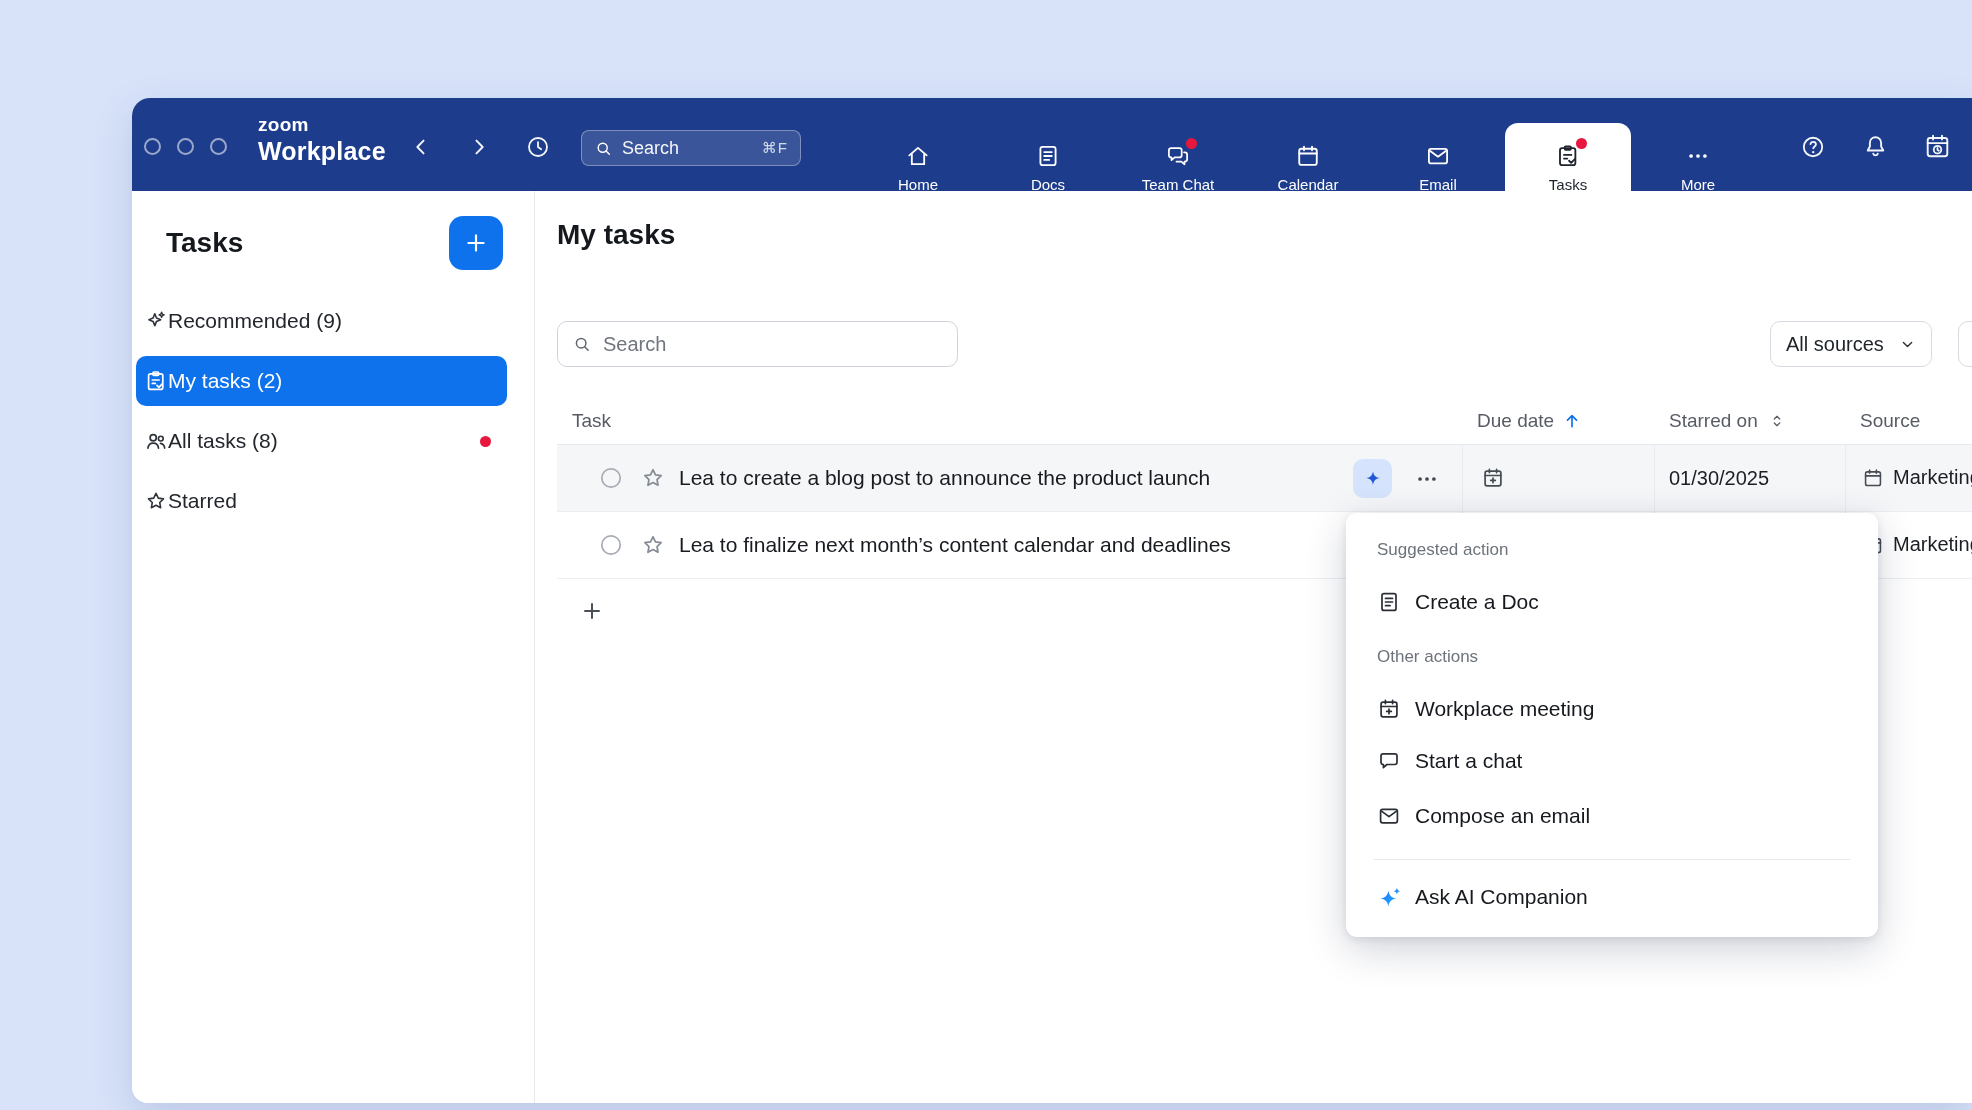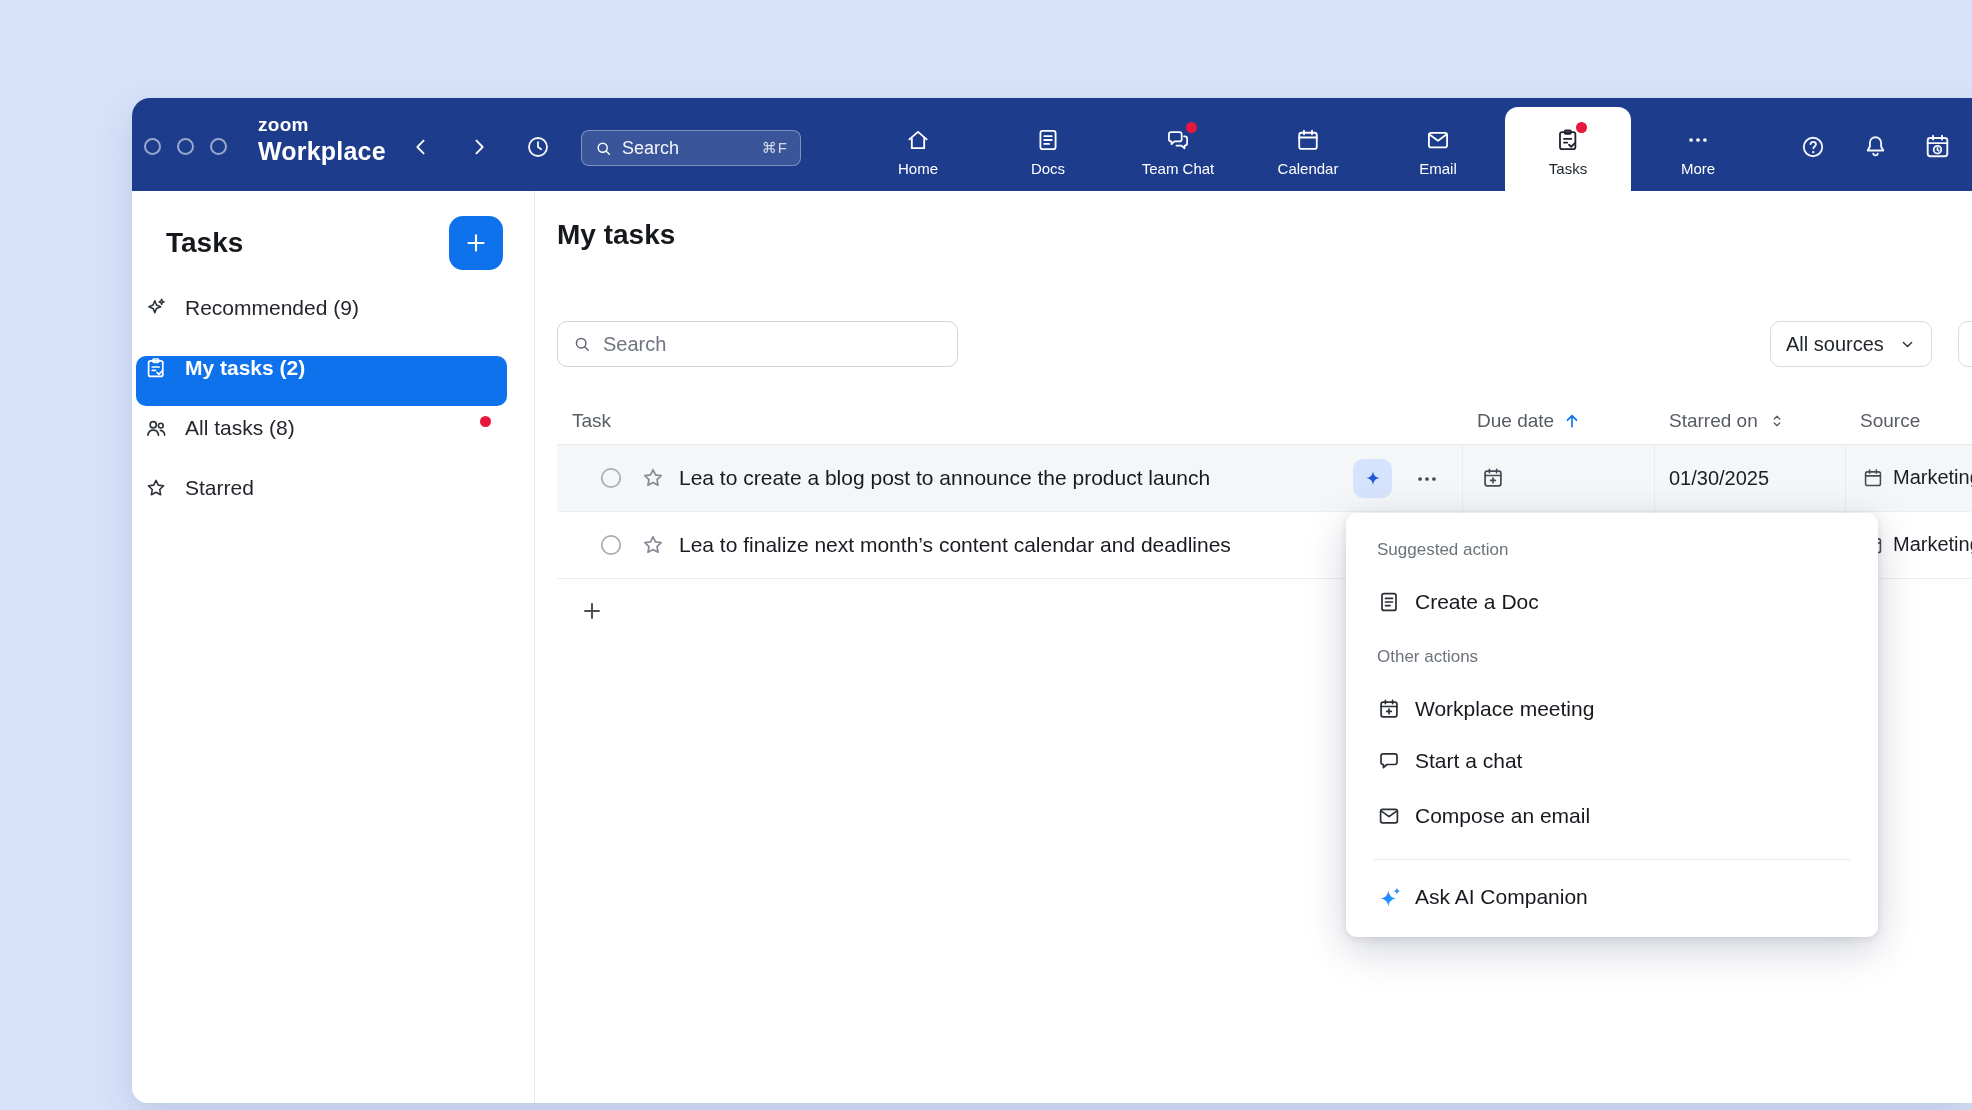--- a/index.html
+++ b/index.html
@@ -25,21 +25,21 @@
   .logo-wp{font-size:25px;font-weight:700;margin-top:5px;letter-spacing:.2px}
   .tb-btn{position:absolute;background:none;border:0;padding:0;color:rgba(255,255,255,.95);cursor:pointer}
   .tb-back{left:278px;top:38px}
   .tb-fwd{left:336px;top:38px}
   .tb-hist{left:393px;top:36px}
   .tb-search{position:absolute;left:449px;top:32px;width:220px;height:36px;border-radius:8px;
     background:rgba(255,255,255,.13);border:1px solid rgba(255,255,255,.35);
     display:flex;align-items:center;gap:9px;padding:0 12px;cursor:text}
   .tb-search .s-label{font-size:18px;color:rgba(255,255,255,.95);flex:1}
   .tb-search .s-kbd{font-size:15px;color:rgba(255,255,255,.78);letter-spacing:1px}
-  .tb-nav{position:absolute;left:721px;top:0;height:93px;display:flex}
+  .tb-nav{position:absolute;left:721px;top:16px;height:93px;display:flex}
   .tb-item{position:relative;width:130px;display:flex;flex-direction:column;align-items:center;
     padding-top:29px;gap:7px;cursor:pointer;color:#fff}
   .tb-item.active{color:#1e232d}
   .tb-item.active::before{content:"";position:absolute;left:2px;right:2px;top:9px;bottom:0;
     background:#fff;border-radius:13px 13px 0 0}
   .tb-ic-wrap{position:relative;z-index:1;width:26px;height:26px}
   .tb-label{position:relative;z-index:1;font-size:15px}
   .dot{position:absolute;width:11px;height:11px;border-radius:50%;background:var(--badge_red,#e8173d)}
   .nav-dot{top:-5px;right:-6px}
   .tb-help{left:1668px;top:36px}
@@ -47,24 +47,24 @@
   .tb-cal{left:1791px;top:34px}
 
   
   .sidebar{position:absolute;top:93px;left:0;width:403px;bottom:0;background:#fff;border-right:1px solid #e7e9ed}
   .sb-header{position:absolute;top:25px;left:34px;right:31px;height:54px;display:flex;align-items:center;justify-content:space-between}
   .sb-title{font-size:28px;font-weight:700;color:#15181c}
   .sb-add{width:54px;height:54px;border:0;border-radius:14px;background:var(--accent,#0e72ed);
     display:flex;align-items:center;justify-content:center;color:#fff;cursor:pointer}
   .sb-list{position:absolute;top:105px;left:0;right:0}
   .sb-item{position:relative;height:50px;margin:0 27px 10px 4px;border-radius:10px;
-    display:flex;padding-left:8px;gap:17px;cursor:pointer;color:#23262c}
+    display:flex;align-items:center;padding-left:8px;gap:0;cursor:pointer;color:#23262c}
   .sb-item .sb-ic{width:24px;height:24px;color:#2f343c}
   .sb-item .sb-label{font-size:21px}
-  .sb-item.selected{background:var(--accent,#0e72ed);color:#fff;font-weight:700}
+  .sb-item.selected{background:var(--accent,#0e72ed);color:#fff;font-weight:400}
   .sb-item.selected .sb-ic{color:#fff}
   .sb-dot{margin-left:auto;margin-right:16px;position:static;width:11px;height:11px}
 
   
   .main{position:absolute;top:93px;left:404px;right:0;bottom:0;background:#fff;overflow:hidden}
   .m-title{position:absolute;left:21px;top:28px;font-size:28px;font-weight:700;color:#15181c}
   .m-search{position:absolute;left:21px;top:130px;width:401px;height:46px;border:1.5px solid #cfd4db;
     border-radius:10px;display:flex;align-items:center;gap:11px;padding:0 14px;background:#fff;color:#5f6670}
   .m-search input{border:0;outline:none;background:transparent;flex:1;font-size:20px;color:#1b1e24;
     font-family:"Liberation Sans","DejaVu Sans",sans-serif}

